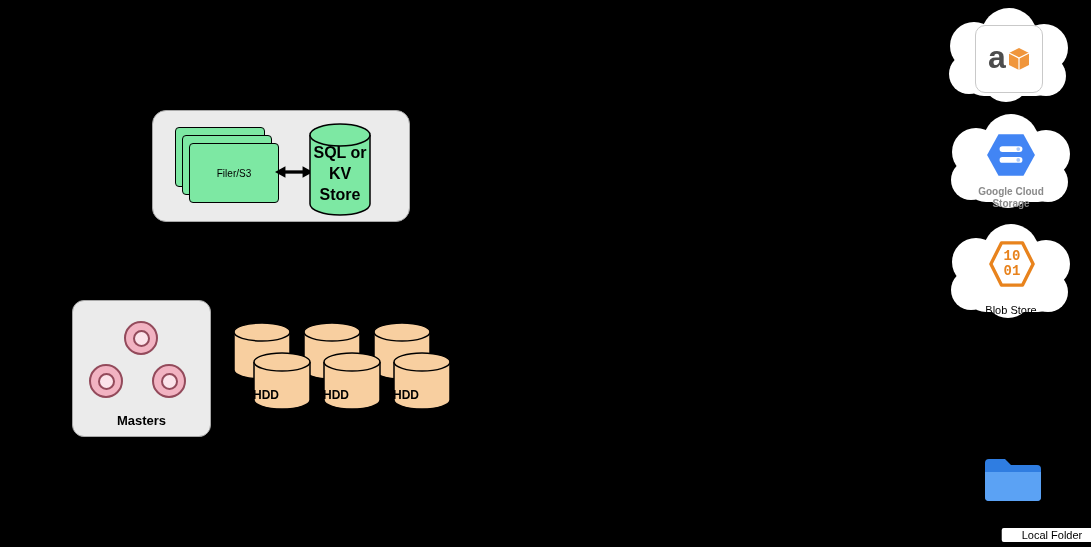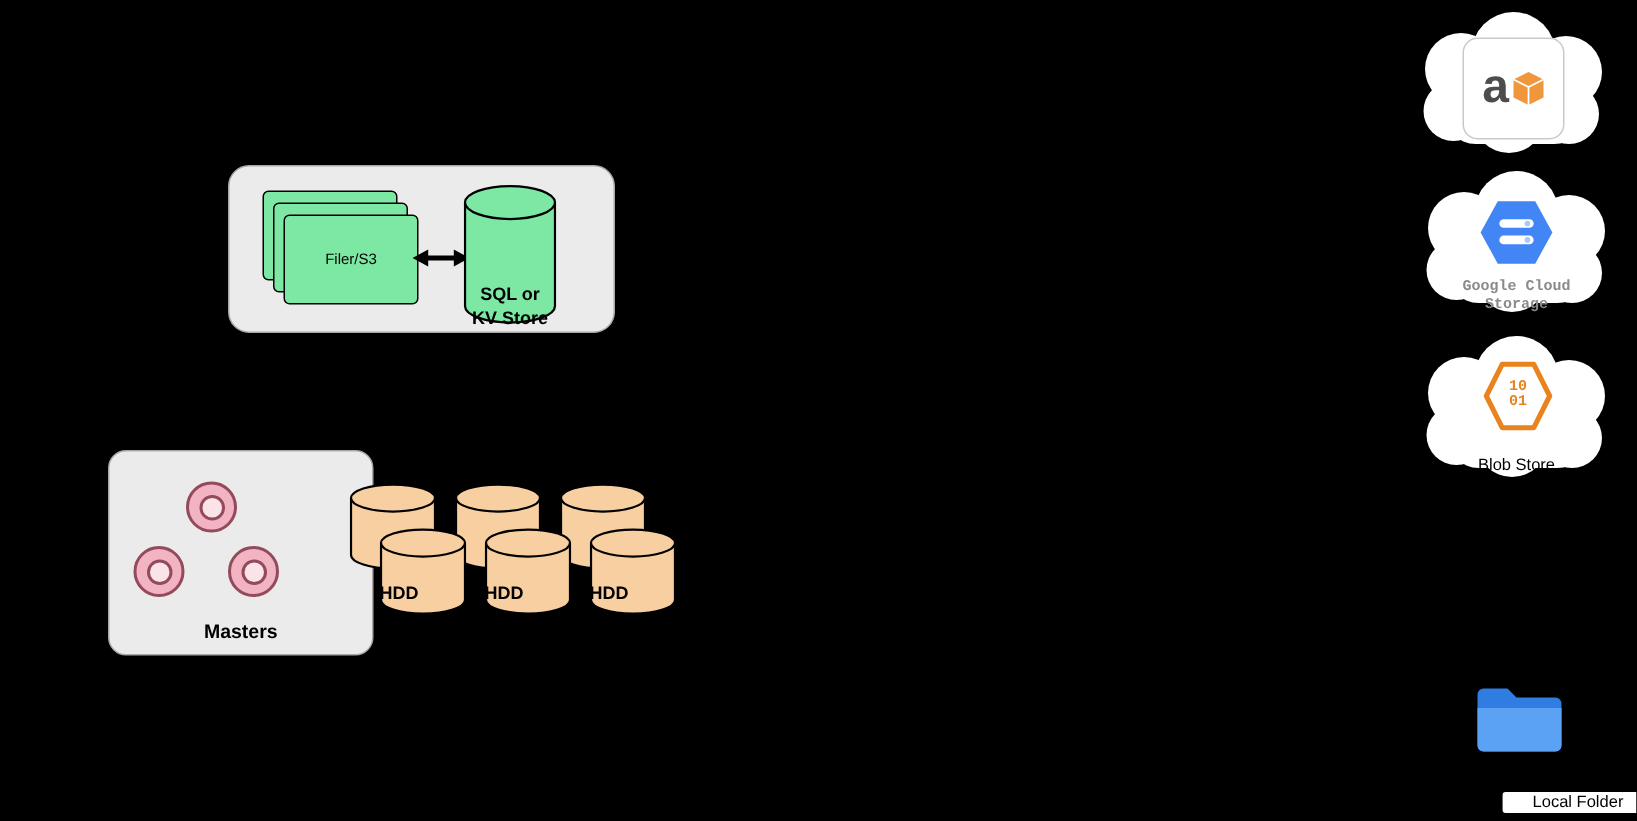--- a/index.html
+++ b/index.html
@@ -23,27 +23,27 @@
   .card-back { left:22px; top:16px; }
   .card-mid  { left:29px; top:24px; }
   .card-front{ left:36px; top:32px; display:flex; align-items:center; justify-content:center;
                font-size:10px; }
   .dbl-arrow { position:absolute; left:122px; top:52px; width:38px; height:18px; }
   .dbl-arrow svg { width:100%; height:100%; display:block; }
   .store-cyl { position:absolute; left:156px; top:12px; width:62px; height:93px; }
   .store-cyl svg { position:absolute; inset:0; width:100%; height:100%; }
   .cyl-label {
     position:absolute; top:20px; left:2px; right:2px; text-align:center;
-    font-weight:bold; font-size:12px; line-height:1.3;margin-top:46px;
+    font-weight:bold; font-size:16px; line-height:1.3;
   }
 
   
   .masters-box {
     left:72px; top:300px; width:137px; height:135px;
-    background:#ebebeb; border:1px solid #a8a8a8; border-radius:12px;padding-left:38px;
+    background:#ebebeb; border:1px solid #a8a8a8; border-radius:12px;
   }
   .master-circle {
     position:absolute; width:30px; height:30px; border-radius:50%;
     background:#f2b3c2; border:2px solid #934a5b;
     display:flex; align-items:center; justify-content:center;
   }
   .master-circle .inner {
     width:13px; height:13px; border-radius:50%;
     background:#fbe3ea; border:2px solid #934a5b;
   }
@@ -75,42 +75,42 @@
   }
 
   
   .cloud { position:absolute; width:152px; height:100px; }
   .cloud-shape { position:absolute; inset:0; width:100%; height:100%; }
   .cloud-label {
     position:absolute; left:0; right:0; text-align:center;
     font-size:11px; color:#000;
   }
   .c1 { left:933px; top:6px; }
-  .c2 { left:935px; top:112px;font-family:Liberation Mono, monospace; }
+  .c2 { left:935px; top:112px; }
   .c3 { left:935px; top:222px; }
   .c4 { left:935px; top:330px; }
 
   .aws-tile {
     position:absolute; left:42px; top:19px; width:66px; height:66px;
     background:#fff; border:1px solid #c9c9c9; border-radius:10px;
     display:flex; align-items:center; justify-content:center; gap:2px;
   }
   .a-letter { font-weight:bold; font-size:32px; color:#4d4d4d; line-height:1; transform:translateY(-2px); }
   .aws-cube { width:22px; height:24px; }
 
   .gcs-hex { position:absolute; left:50px; top:20px; width:52px; height:46px; }
   .gcs-label {
     top:74px; color:#8a8a8a; font-weight:bold; font-size:10px; line-height:1.2;
     padding:0 28px;
   }
 
   .azure-hex { position:absolute; left:53px; top:18px; width:48px; height:48px; }
   .azure-digits {
     position:absolute; inset:0; display:flex; align-items:center; justify-content:center;
-    color:#e8831d; font-weight:bold; font-size:10px; line-height:1.05;
+    color:#e8831d; font-weight:bold; font-size:14px; line-height:1.05;
     white-space:pre-line; text-align:center; font-family:"Liberation Mono","DejaVu Sans Mono",monospace;
   }
   .blob-label { top:82px; }
 
   .bb-square {
     position:absolute; left:52px; top:15px; width:48px; height:48px;
     background:#c3272e; border-radius:9px;
   }
   .bb-square svg { width:100%; height:100%; display:block; }
   .bb-label { top:80px; }

